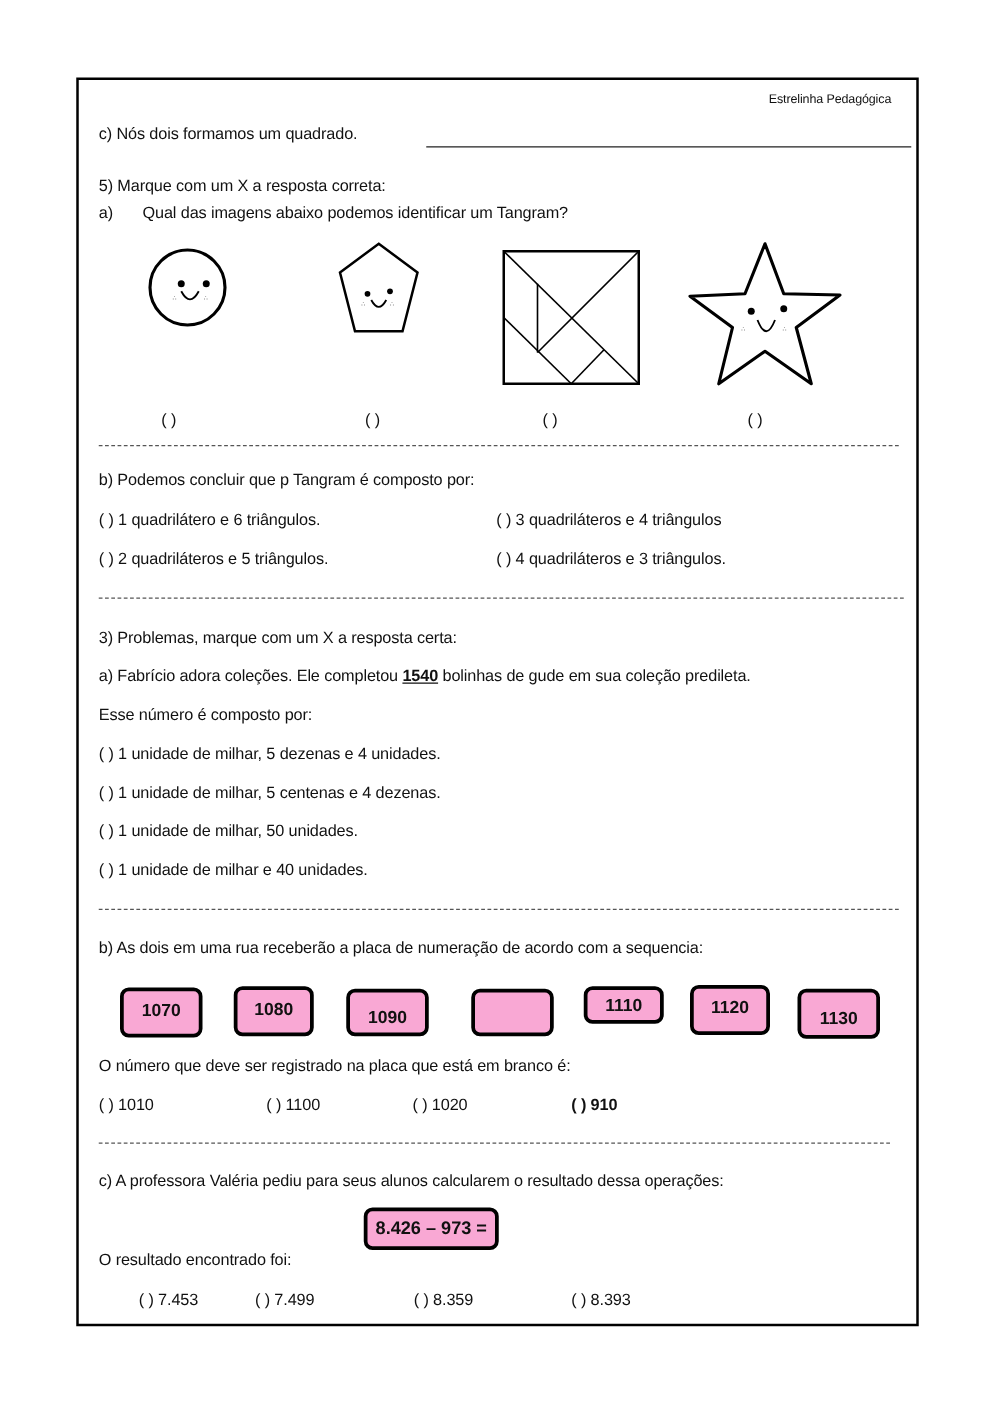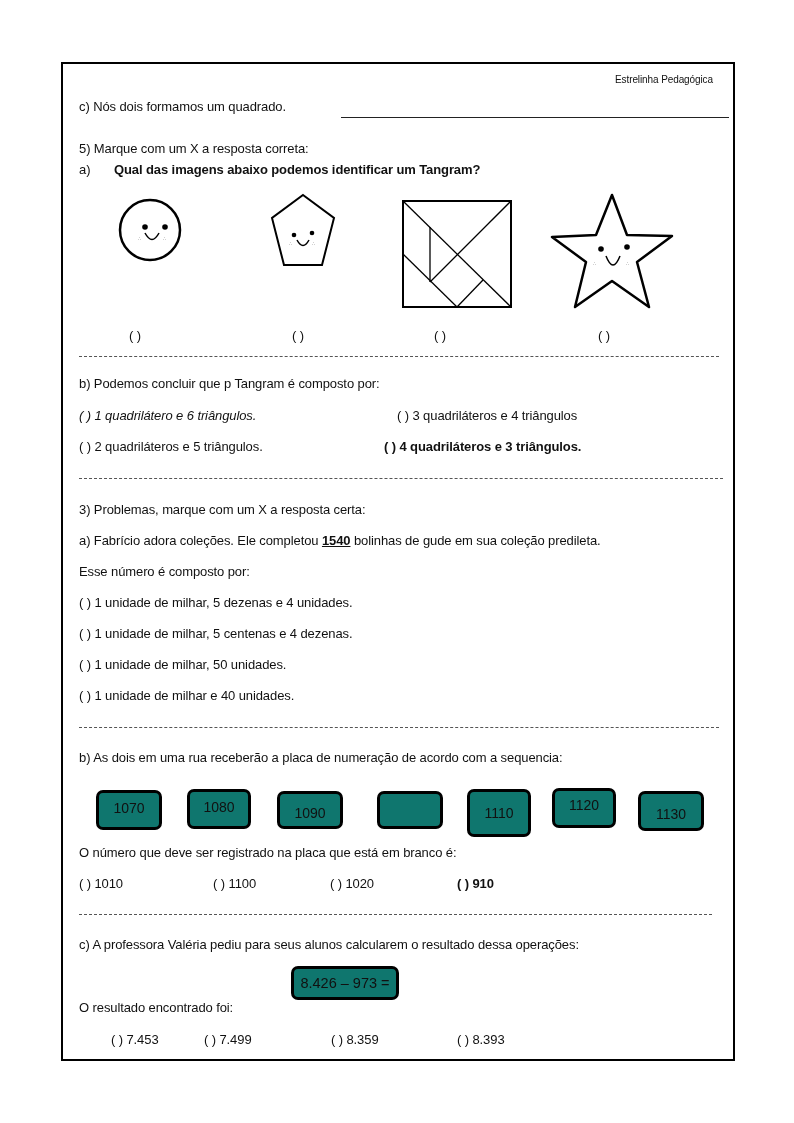--- a/index.html
+++ b/index.html
@@ -1,38 +1,38 @@
 <!DOCTYPE html>
 <html><head>
 <meta charset="utf-8">
 <style>
   html, body { margin:0; padding:0; background:#ffffff; }
   body { width:794px; height:1123px; position:relative; font-family:"Liberation Sans", sans-serif; color:#111; }
   .frame { position:absolute; left:61px; top:62px; width:670px; height:995px; border:2.5px solid #000; box-sizing:content-box; }
   .t { position:absolute; font-size:13px; white-space:nowrap; letter-spacing:-0.1px; }
   .small { font-size:10px; }
   .dash { position:absolute; left:79px; height:0; border-top:1px dashed #555; }
-  .plate { position:absolute; border:3.5px solid #000; border-radius:7px; background:#0f766e; box-sizing:border-box; font-size:14px; display:flex; align-items:center; justify-content:center; }
+  .plate { position:absolute; border:3.5px solid #000; border-radius:7px; background:#f9a8d4; box-sizing:border-box; font-size:14px; display:flex; align-items:center; justify-content:center;font-weight:bold; }
   .underline-blank { position:absolute; border-bottom:1px solid #222; height:0; }
   svg { position:absolute; overflow:visible; }
   u.b { font-weight:bold; text-decoration:underline; }
 </style>
 </head>
 <body>
 
 <div class="frame"></div>
 
 <div class="t small" style="left:615px; top:74px;">Estrelinha Pedagógica</div>
 
 <div class="t" style="left:79px; top:99px;">c) Nós dois formamos um quadrado.</div>
 <div class="underline-blank" style="left:341px; top:117px; width:388px;"></div>
 
 <div class="t" style="left:79px; top:141px;">5) Marque com um X a resposta correta:</div>
 <div class="t" style="left:79px; top:162px;">a)</div>
-<div class="t" style="left:114px; top:162px;font-weight:bold;">Qual das imagens abaixo podemos identificar um Tangram?</div>
+<div class="t" style="left:114px; top:162px;">Qual das imagens abaixo podemos identificar um Tangram?</div>
 
 <svg style="left:118px; top:198px;" width="64" height="64" viewBox="0 0 64 64">
   <circle cx="32" cy="32" r="30" fill="#fff" stroke="#000" stroke-width="2.5"></circle>
   <circle cx="27" cy="29" r="2.8" fill="#000"></circle>
   <circle cx="52" cy="29" r="2.8" fill="#000" transform="translate(-5,0)"></circle>
   <path d="M27 35 Q34 48 41 35" fill="none" stroke="#000" stroke-width="1.5"></path>
   <text x="20" y="42" font-size="5" fill="#555">∴</text>
   <text x="45" y="42" font-size="5" fill="#555">∴</text>
 </svg>
 
@@ -64,44 +64,44 @@
 </svg>
 
 <div class="t" style="left:129px; top:328px;">(    )</div>
 <div class="t" style="left:292px; top:328px;">(    )</div>
 <div class="t" style="left:434px; top:328px;">(    )</div>
 <div class="t" style="left:598px; top:328px;">(    )</div>
 
 <div class="dash" style="top:356px; width:640px;"></div>
 
 <div class="t" style="left:79px; top:376px;">b) Podemos concluir que p Tangram é composto por:</div>
-<div class="t" style="left:79px; top:408px;font-style:italic;">(     ) 1 quadrilátero e 6 triângulos.</div>
+<div class="t" style="left:79px; top:408px;">(     ) 1 quadrilátero e 6 triângulos.</div>
 <div class="t" style="left:397px; top:408px;">(     ) 3 quadriláteros e 4 triângulos</div>
 <div class="t" style="left:79px; top:439px;">(     ) 2 quadriláteros e 5 triângulos.</div>
-<div class="t" style="left:384px; top:439px;font-weight:bold;">(     ) 4 quadriláteros e 3 triângulos.</div>
+<div class="t" style="left:397px; top:439px;">(     ) 4 quadriláteros e 3 triângulos.</div>
 
 <div class="dash" style="top:478px; width:644px;"></div>
 
 <div class="t" style="left:79px; top:502px;">3) Problemas, marque com um X a resposta certa:</div>
 <div class="t" style="left:79px; top:533px;"><span>a) Fabrício adora coleções. Ele completou </span><u class="b">1540</u><span> bolinhas de gude em sua coleção predileta.</span></div>
 <div class="t" style="left:79px; top:564px;">Esse número é composto por:</div>
 <div class="t" style="left:79px; top:595px;">(     ) 1 unidade de milhar, 5 dezenas e 4 unidades.</div>
 <div class="t" style="left:79px; top:626px;">(     ) 1 unidade de milhar, 5 centenas e 4 dezenas.</div>
 <div class="t" style="left:79px; top:657px;text-align:center;">(     ) 1 unidade de milhar, 50 unidades.</div>
 <div class="t" style="left:79px; top:688px;">(     ) 1 unidade de milhar e 40 unidades.</div>
 
 <div class="dash" style="top:727px; width:640px;"></div>
 
 <div class="t" style="left:79px; top:750px;">b) As dois em uma rua receberão a placa de numeração de acordo com a sequencia:</div>
 
 <div class="plate" style="left:96px; top:790px; width:66px; height:40px; padding-bottom:4px;">1070</div>
 <div class="plate" style="left:187px; top:789px; width:64px; height:40px; padding-bottom:4px;">1080</div>
 <div class="plate" style="left:277px; top:791px; width:66px; height:38px; padding-top:6px;">1090</div>
 <div class="plate" style="left:377px; top:791px; width:66px; height:38px;"></div>
-<div class="plate" style="left:467px; top:789px; width:64px; height:48px;">1110</div>
+<div class="plate" style="left:467px; top:789px; width:64px; height:30px;">1110</div>
 <div class="plate" style="left:552px; top:788px; width:64px; height:40px; padding-bottom:6px;">1120</div>
 <div class="plate" style="left:638px; top:791px; width:66px; height:40px; padding-top:5px;">1130</div>
 
 <div class="t" style="left:79px; top:845px;">O número que deve ser registrado na placa que está em branco é:</div>
 <div class="t" style="left:79px; top:876px;">(     ) 1010</div>
 <div class="t" style="left:213px; top:876px;">(     ) 1100</div>
 <div class="t" style="left:330px; top:876px;">(     ) 1020</div>
 <div class="t" style="left:457px; top:876px;font-weight:bold;">(     ) 910</div>
 
 <div class="dash" style="top:914px; width:633px;"></div>

